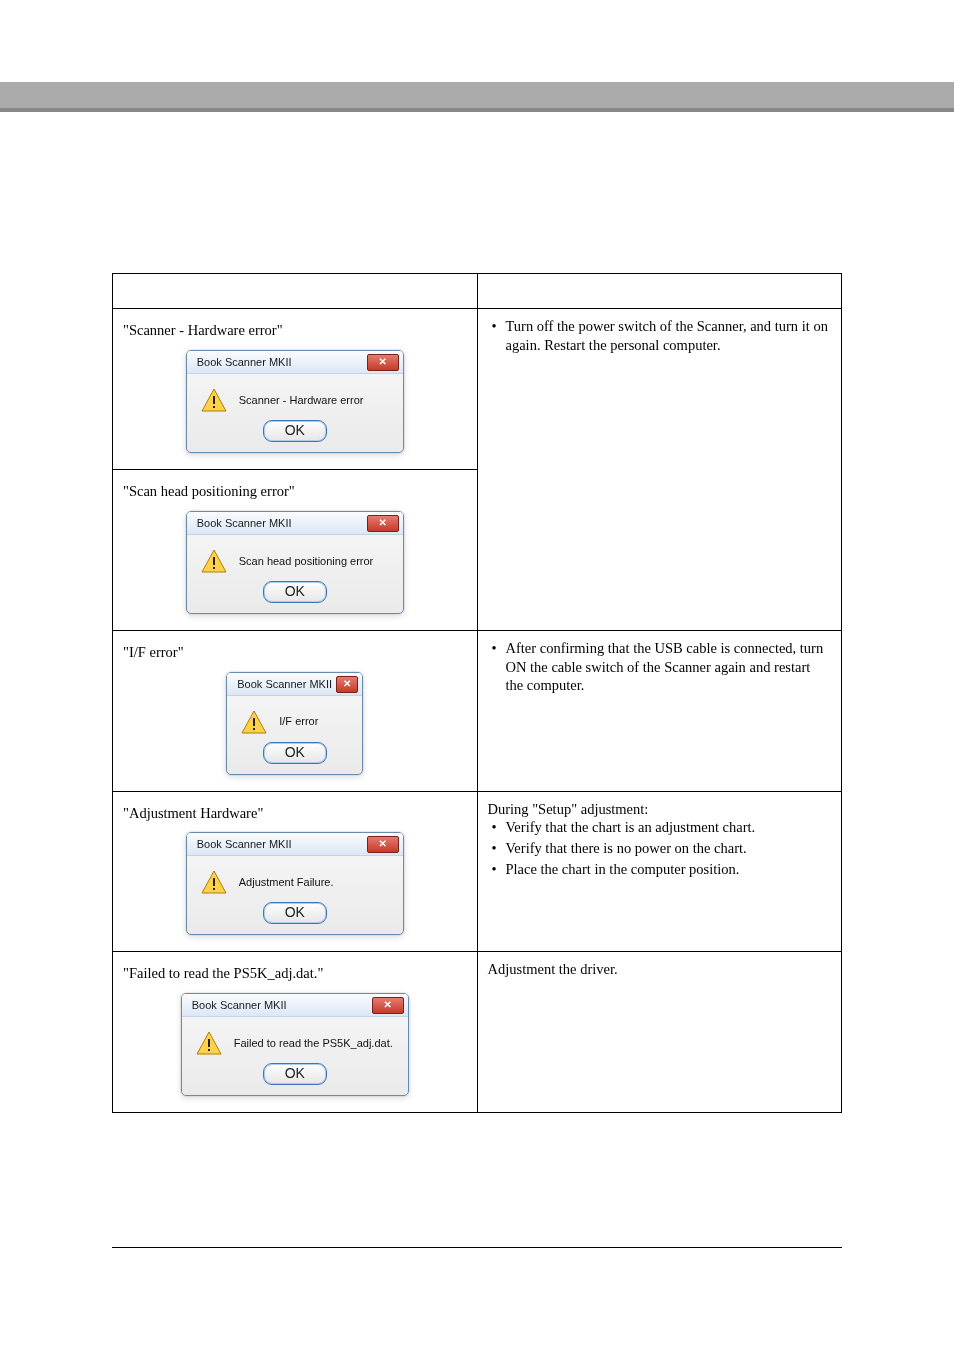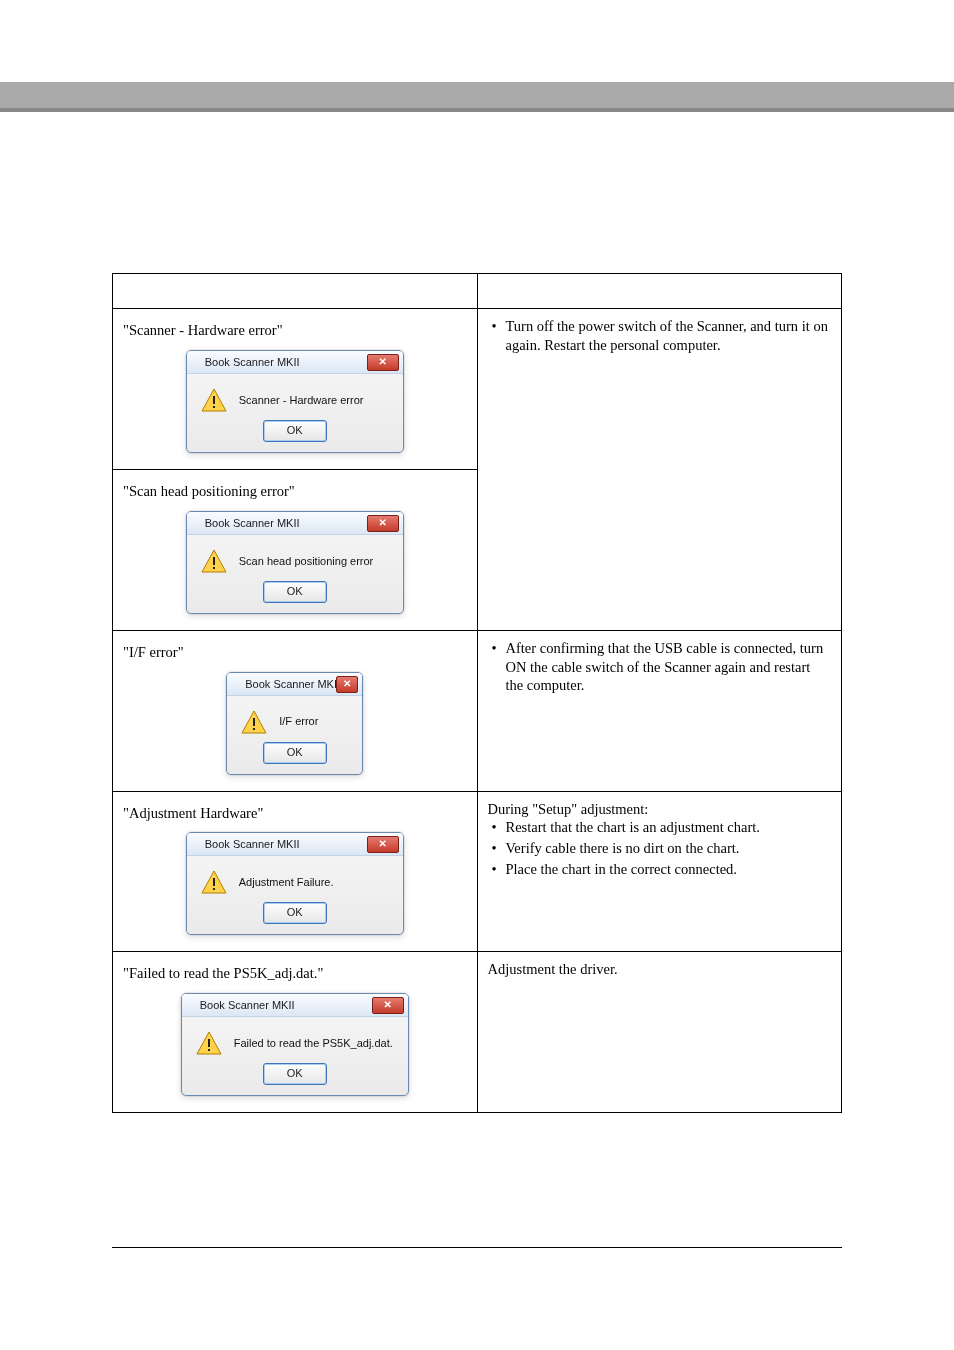--- a/index.html
+++ b/index.html
@@ -76,21 +76,21 @@
     color: #222;
     position: relative;
     overflow: hidden;
   }
   .dialog.wide { width: 216px; }
   .dialog.narrow { width: 135px; }
   .dialog.mid { width: 226px; }
   .titlebar {
     height: 22px;
     line-height: 22px;
-    padding: 0 18px;
+    padding: 0 10px;
     color: #1a1a1a;
     font-size: 11px;
     position: relative;
     background: linear-gradient(#fafcff, #dbe7f5);
     border-bottom: 1px solid #c4d3e4;
     white-space: nowrap;
   }
   .close-btn {
     position: absolute;
     right: 4px;
@@ -127,25 +127,25 @@
   }
   .btn-row {
     text-align: center;
     padding: 0 0 10px 0;
   }
   .ok-btn {
     display: inline-block;
     min-width: 62px;
     height: 20px;
     line-height: 18px;
-    font-size: 11px;
+    font-size: 14px;
     text-align: center;
     background: linear-gradient(#fefefe,#e6e6e6);
     border: 1px solid #3f74b8;
-    border-radius: 3px;
+    border-radius: 9px;
     box-shadow: 0 0 0 1px #a9cef0 inset;
   }
   .bottom-rule {
     position: absolute;
     left: 112px;
     right: 112px;
     bottom: 102px;
     border-top: 1px solid #000;
   }
 </style>
@@ -277,23 +277,23 @@
                 <span class="dialog-msg">Adjustment Failure.</span>
               </div>
               <div class="btn-row">
                 <span class="ok-btn">OK</span>
               </div>
             </div>
           </td>
           <td class="right-col">
             <div>During "Setup" adjustment:</div>
             <ul class="remedy">
-              <li>Restart that the chart is an adjustment chart.</li>
-              <li>Verify cable there is no dirt on the chart.</li>
-              <li>Place the chart in the correct connected.</li>
+              <li>Verify that the chart is an adjustment chart.</li>
+              <li>Verify that there is no power on the chart.</li>
+              <li>Place the chart in the computer position.</li>
             </ul>
           </td>
         </tr>
 
         <tr>
           <td class="left-col">
             <div class="quoted-label">
               <span>"</span><span>Failed to read the PS5K_adj.dat.</span><span>"</span>
             </div>
             <div class="dialog mid">

